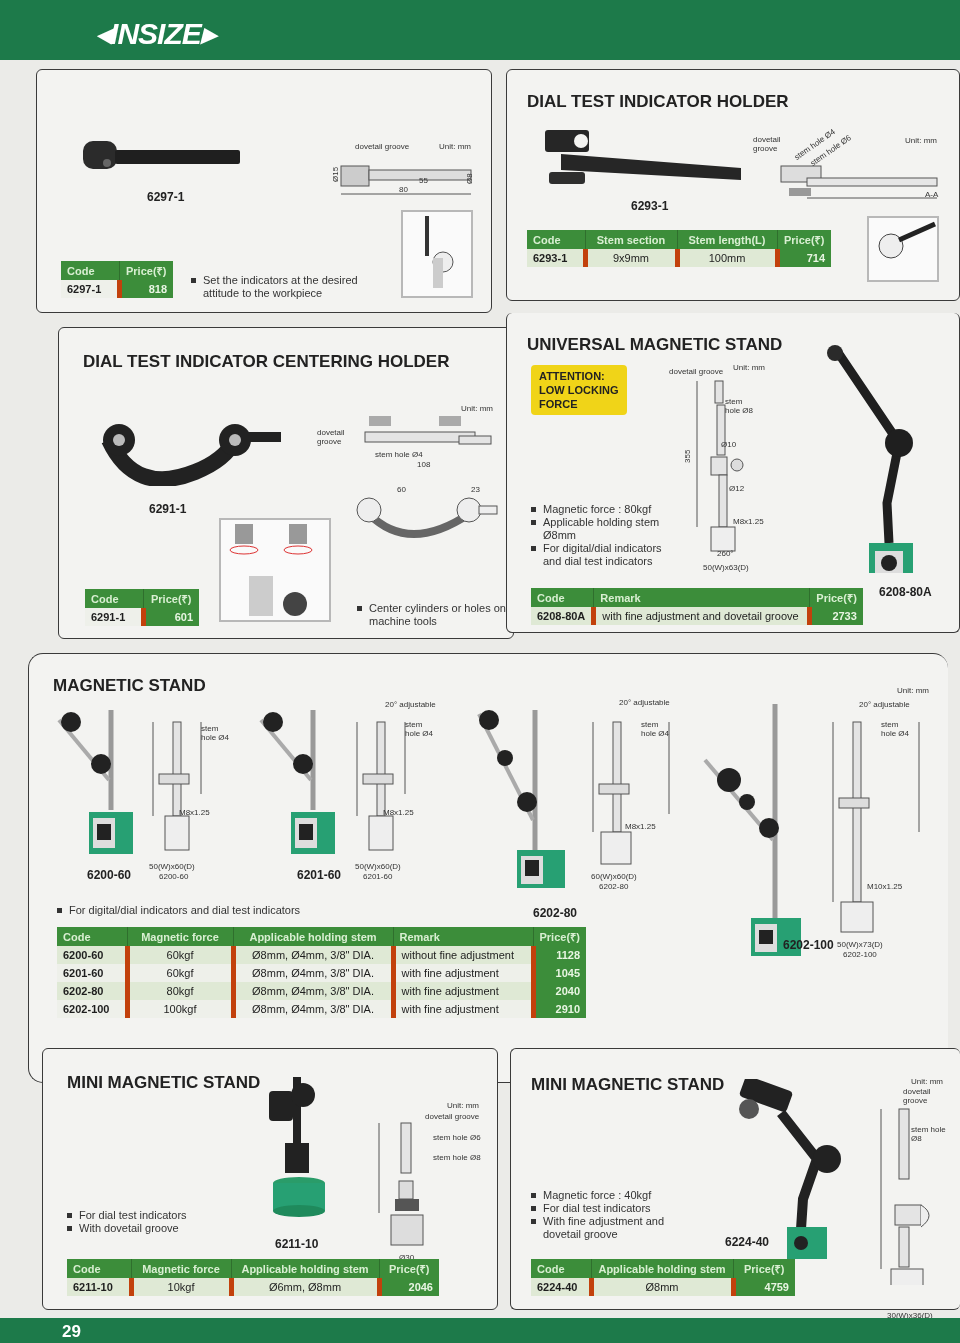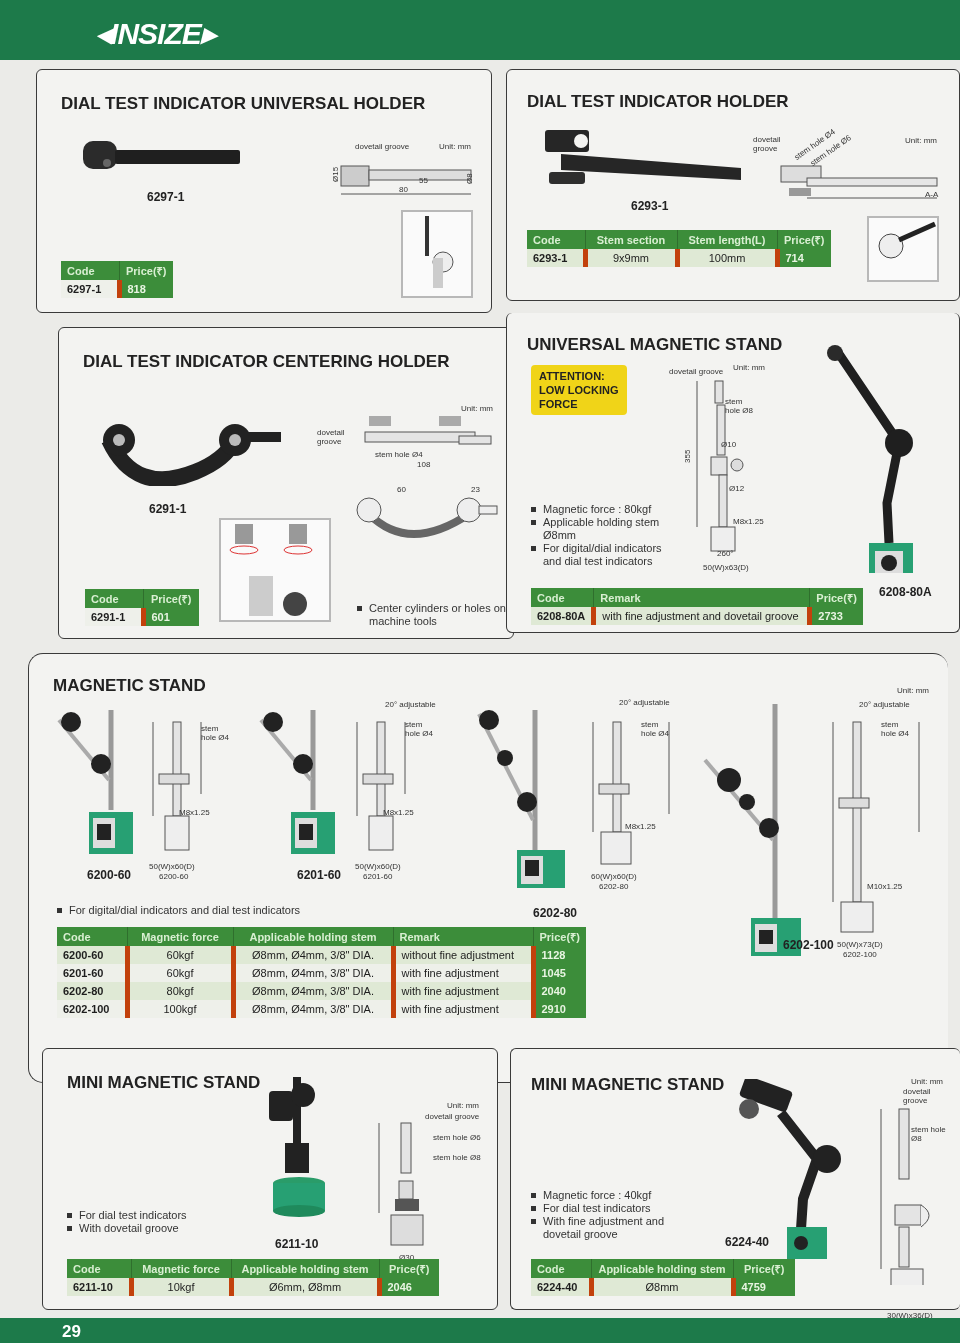--- a/index.html
+++ b/index.html
@@ -14,21 +14,21 @@
   .panel { position: absolute; background: #f3f3f1; border: 1.5px solid #3a3a3a; border-radius: 6px; }
   .ptitle { position: absolute; font-weight: bold; font-size: 17px; color: #222; white-space: nowrap; }
 
   .tbl { position: absolute; border-collapse: collapse; font-size: 11px; }
   .tbl th { background: #3c8d3a; color: #d9efd2; text-align: left; font-weight: bold; padding: 2px 6px; height: 17px; white-space: nowrap; }
   .tbl th.c { text-align: center; }
   .tbl td { padding: 1px 6px; height: 18px; white-space: nowrap; border-left: 5px solid #c2410c; background: #eef0ea; }
   .tbl td:first-child { border-left: none; font-weight: bold; }
   .tbl tr.alt td { background: #dfe9d5; }
   .tbl td.c { text-align: center; }
-  .tbl td.price { background: #3c8d3a !important; color: #e8f5e2; font-weight: bold; text-align: left; }
+  .tbl td.price { background: #3c8d3a !important; color: #e8f5e2; font-weight: bold; text-align: right; }
   .tbl th + th { border-left: 1px solid #2f6f2d; }
 
   .bullets { position: absolute; list-style: none; font-size: 11px; color: #333; line-height: 13px; }
   .bullets li { position: relative; padding-left: 12px; }
   .bullets li::before { content: ""; position: absolute; left: 0; top: 4px; width: 5px; height: 5px; background: #333; }
 
   .code-label { position: absolute; font-weight: bold; font-size: 12px; color: #222; white-space: nowrap; }
   .unit { position: absolute; font-size: 8px; color: #333; white-space: nowrap; }
   .dim { position: absolute; font-size: 8px; color: #333; white-space: nowrap; }
   .dimv { position: absolute; font-size: 8px; color: #333; white-space: nowrap; transform: rotate(-90deg); transform-origin: left top; }
@@ -40,21 +40,20 @@
 </head>
 <body>
 
 <div class="topbar">
   <div class="logo">
     <span>◂</span><span>INSIZE</span><span>▸</span>
   </div>
 </div>
 
 <div class="panel" style="left:36px;top:69px;width:456px;height:244px;">
-  <div class="ptitle" style="left:24px;top:24px;">DIAL TEST INDICATOR UNIVERSAL HOLDER</div>
   <svg class="img" style="left:40px;top:66px;" width="170" height="40">
     <rect x="6" y="5" width="34" height="28" rx="10" fill="#2b2b2b"></rect>
     <rect x="38" y="14" width="125" height="14" rx="2" fill="#1f1f1f"></rect>
     <circle cx="30" cy="27" r="4" fill="#666"></circle>
   </svg>
   <div class="code-label" style="left:110px;top:120px;">6297-1</div>
   <svg class="draw" style="left:290px;top:90px;" width="150" height="40">
     <rect x="14" y="6" width="28" height="20" fill="#ccc" stroke="#555"></rect>
     <rect x="42" y="10" width="102" height="10" fill="#ddd" stroke="#555"></rect>
     <line x1="14" y1="34" x2="144" y2="34" stroke="#555"></line>
@@ -77,20 +76,23 @@
         <tr>
           <th style="width:58px">Code</th>
           <th class="c" style="width:54px">Price(₹)</th>
         </tr>
     <tr>
           <td>6297-1</td>
           <td class="price">818</td>
         </tr>
   </tbody>
     </table>
+  <ul class="bullets" style="left:154px;top:204px;width:200px;">
+    <li>Set the indicators at the desired attitude to the workpiece</li>
+  </ul>
 </div>
 
 <div class="panel" style="left:506px;top:69px;width:454px;height:232px;padding-left:15px;">
   <div class="ptitle" style="left:20px;top:22px;">DIAL TEST INDICATOR HOLDER</div>
   <svg class="img" style="left:34px;top:58px;" width="210" height="70">
     <rect x="4" y="2" width="44" height="22" rx="3" fill="#262626"></rect>
     <circle cx="40" cy="13" r="7" fill="#f3f3f1"></circle>
     <polygon points="20,26 200,40 200,52 20,42" fill="#262626"></polygon>
     <rect x="8" y="44" width="36" height="12" rx="3" fill="#2e2e2e"></rect>
   </svg>

